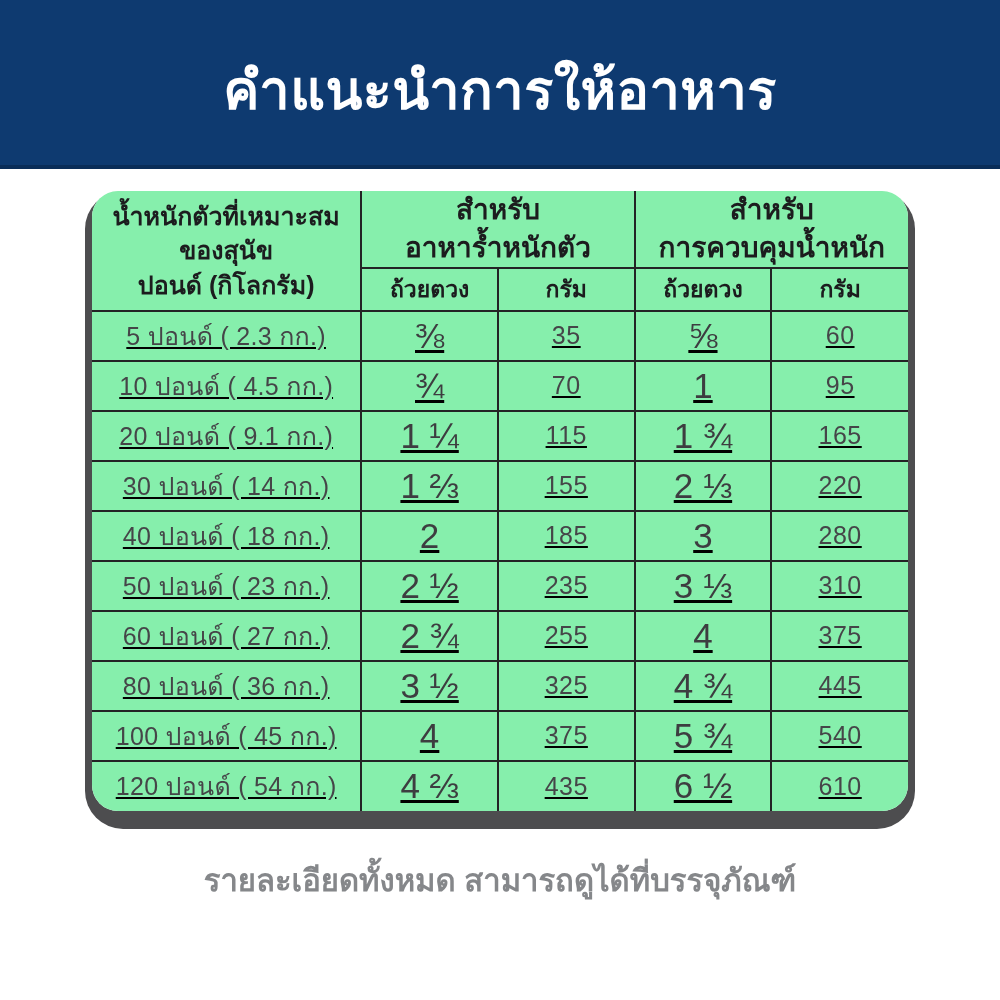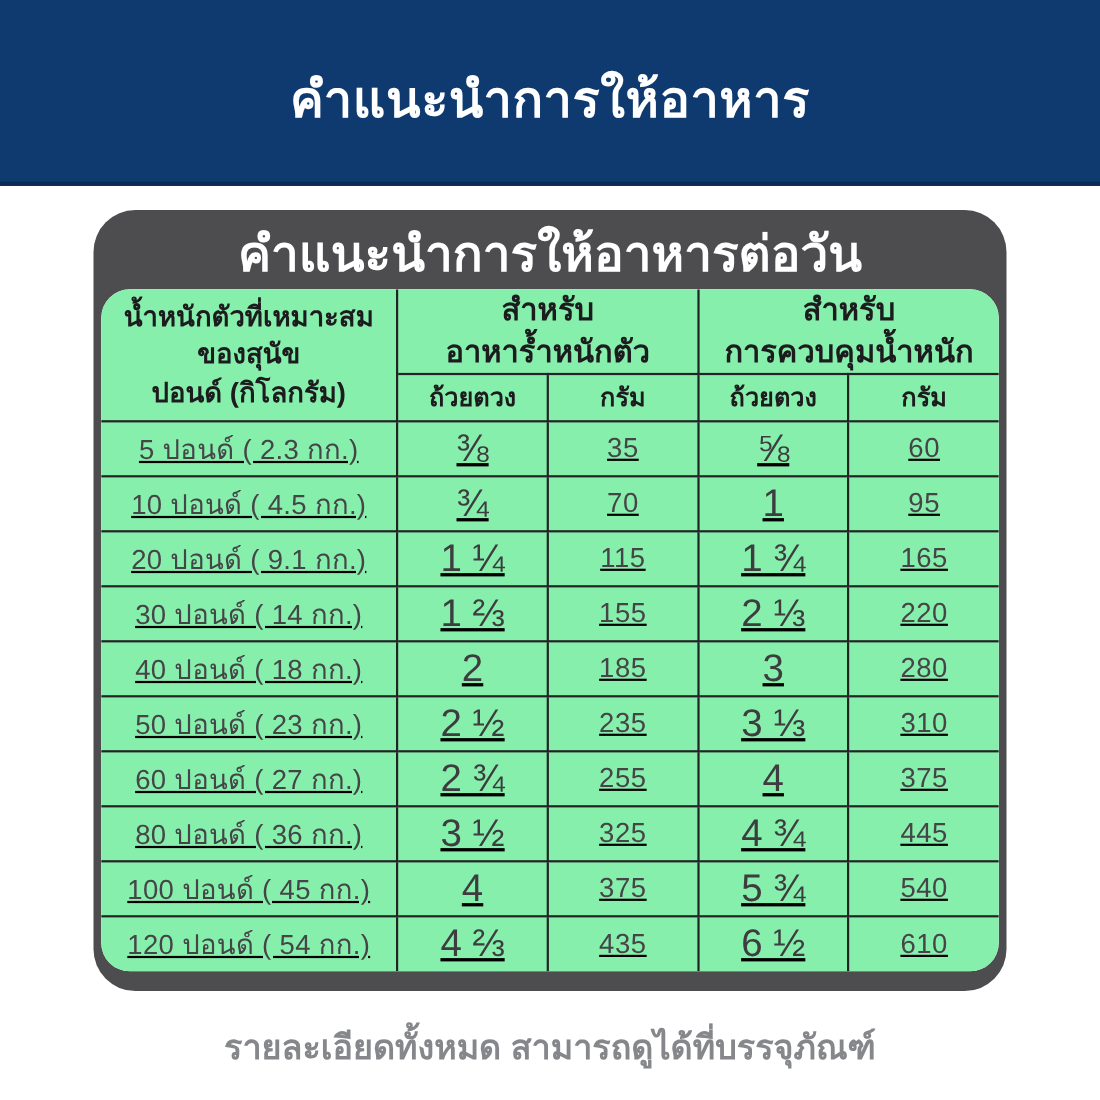--- a/index.html
+++ b/index.html
@@ -2,21 +2,21 @@
 <html><head>
 <meta charset="utf-8">
 <style>
   * { margin:0; padding:0; box-sizing:border-box; }
   html,body { width:1000px; height:1000px; background:#ffffff;
     font-family:"Liberation Sans","DejaVu Sans",sans-serif; }
 
   
   .banner { height:169px; background:#0e3a70; border-bottom:4px solid #0a2d58;
     display:flex; align-items:center; justify-content:center; }
-  .banner-title { color:#ffffff; font-size:46px; font-weight:700;
+  .banner-title { color:#ffffff; font-size:54px; font-weight:700;
     padding-top:14px; letter-spacing:0.5px; }
 
   
   .card { width:830px; margin:22px auto 0 auto; background:#4d4d4f;
     border-radius:38px; padding:0 7px 18px 7px; }
   .card-title-bar { height:72px; display:flex; align-items:center; justify-content:center; }
   .card-title { color:#ffffff; font-size:45px; font-weight:700; padding-top:6px; }
 
   .table-wrap { background:#ffffff; border-radius:26px; overflow:hidden; }
   table { width:100%; border-collapse:collapse; table-layout:fixed; }
@@ -42,23 +42,20 @@
     font-size:31px; font-weight:700; }
 </style>
 </head>
 <body>
 
 <div class="banner">
   <div class="banner-title">คำแนะนำการให้อาหาร</div>
 </div>
 
 <div class="card">
-  <div class="card-title-bar">
-    <div class="card-title">คำแนะนำการให้อาหารต่อวัน</div>
-  </div>
 
   <div class="table-wrap">
     <table>
       <colgroup>
         <col style="width:33%">
           <col style="width:16.75%">
           <col style="width:16.75%">
         <col style="width:16.75%">
           <col style="width:16.75%">
       </colgroup>

